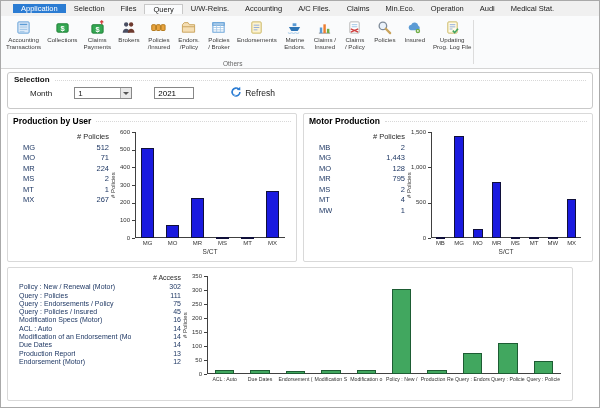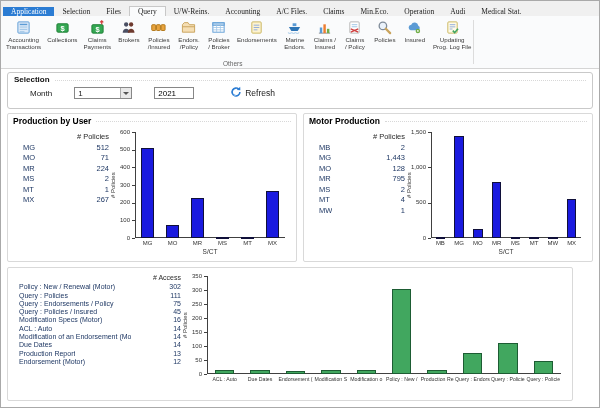--- a/index.html
+++ b/index.html
@@ -1,21 +1,21 @@
 <!DOCTYPE html>
 <html><head>
 <meta charset="utf-8">
 <style>
   * { box-sizing: border-box; margin: 0; padding: 0; }
   html,body { width:600px; height:408px; }
   body { font-family:"Liberation Sans", sans-serif; background:#fff; overflow:hidden; }
   .window { width:600px; height:408px; border:1px solid #a9a9a9; background:#fff; display:flex; flex-direction:column; overflow:hidden; }
 
   
-  .tabbar { height:15px; background:#f0f0f0; display:flex; align-items:flex-end; padding-left:2px; flex-shrink:0;font-family:Liberation Serif, serif; }
+  .tabbar { height:15px; background:#f0f0f0; display:flex; align-items:center; padding-left:12px; flex-shrink:0; }
   .tab { font-size:7.5px; color:#222; padding:0 8px; display:flex; align-items:center; cursor:default; white-space:nowrap; }
   .tab.highlight { background:#2b7cd3; color:#fff; }
   .tab.active { background:#fafbfc; border:1px solid #c8c8c8; border-bottom:none; }
 
   
   .ribbon { height:53px; background:#fafbfc; border-bottom:1px solid #d5d5d5; position:relative; flex-shrink:0; }
   .ribbon-items { display:flex; align-items:flex-start; padding:2px 2px 0 2px; height:44px; }
   .ribbon-item { flex-shrink:0; display:flex; flex-direction:column; align-items:center; padding:1px 3px 0 3px; min-width:30px; max-width:50px; }
   .ricon { height:17px; display:flex; align-items:center; justify-content:center; }
   .rlabel { font-size:6.2px; line-height:1.18; color:#3a3a3a; text-align:center; white-space:pre-line; }

